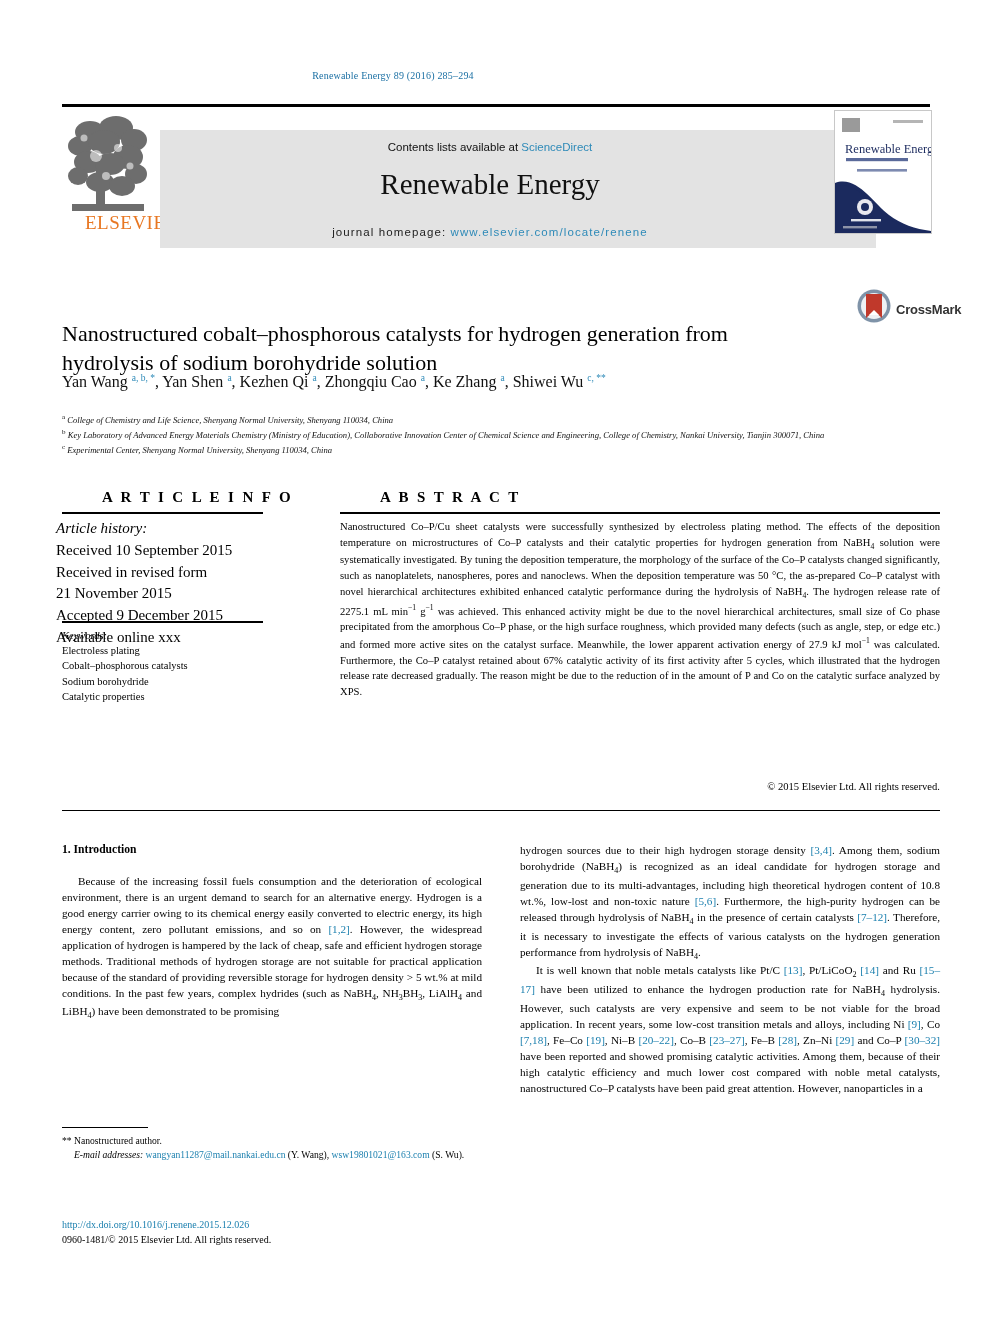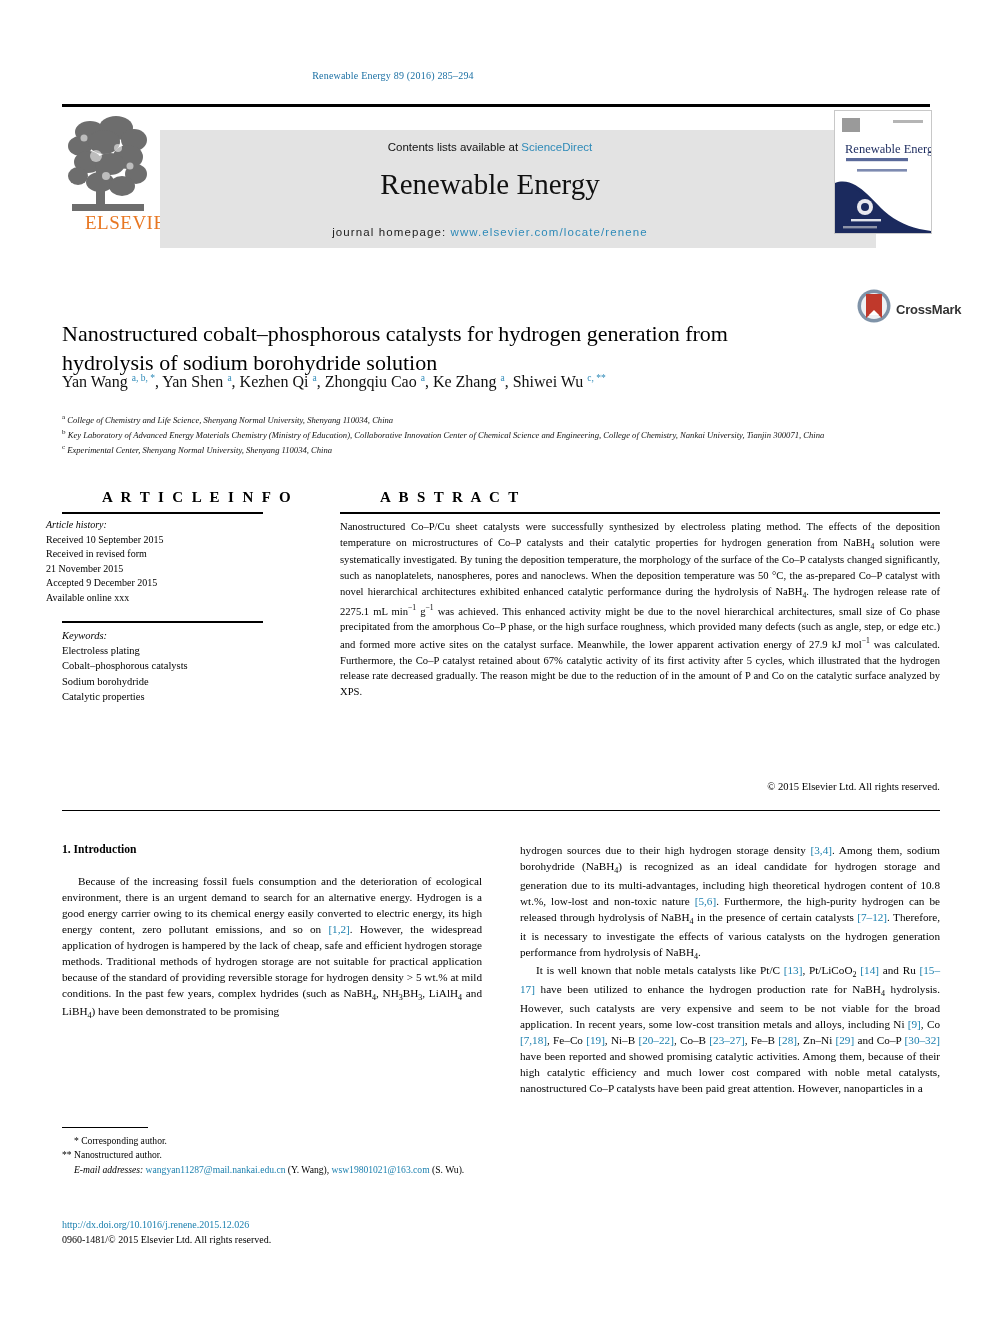--- a/index.html
+++ b/index.html
@@ -166,22 +166,22 @@
   .rule-info2 {
     position: absolute; left: 62px; top: 621px;
     width: 201px; height: 1.6px; background: #000;
   }
   .rule-bottom {
     position: absolute; left: 62px; top: 810px;
     width: 878px; height: 1px; background: #000;
   }
 
   .history {
-    position: absolute; left: 46px; top: 518px; width: 215px;
-    font-size: 10px; line-height: 1.45;
+    position: absolute; left: 56px; top: 518px; width: 215px;
+    font-size: 15px; line-height: 1.45;
   }
   .history .lbl { font-style: italic; }
   .keywords {
     position: absolute; left: 62px; top: 628px; width: 215px;
     font-size: 10.5px; line-height: 1.45;
   }
   .keywords .lbl { font-style: italic; }
 
   .abstract {
     position: absolute; left: 340px; top: 519px; width: 600px;
@@ -353,21 +353,20 @@
     <p id="p-left">Because of the increasing fossil fuels consumption and the deterioration of ecological environment, there is an urgent demand to search for an alternative energy. Hydrogen is a good energy carrier owing to its chemical energy easily converted to electric energy, its high energy content, zero pollutant emissions, and so on <span class="ref">[1,2]</span>. However, the widespread application of hydrogen is hampered by the lack of cheap, safe and efficient hydrogen storage methods. Traditional methods of hydrogen storage are not suitable for practical application because of the standard of providing reversible storage for hydrogen density &gt; 5 wt.% at mild conditions. In the past few years, complex hydrides (such as NaBH<sub>4</sub>, NH<sub>3</sub>BH<sub>3</sub>, LiAlH<sub>4</sub> and LiBH<sub>4</sub>) have been demonstrated to be promising</p>
   </div>
 
   <div class="col" id="col-right">
     <p id="p-right-1" style="text-indent:0">hydrogen sources due to their high hydrogen storage density <span class="ref">[3,4]</span>. Among them, sodium borohydride (NaBH<sub>4</sub>) is recognized as an ideal candidate for hydrogen storage and generation due to its multi-advantages, including high theoretical hydrogen content of 10.8 wt.%, low-lost and non-toxic nature <span class="ref">[5,6]</span>. Furthermore, the high-purity hydrogen can be released through hydrolysis of NaBH<sub>4</sub> in the presence of certain catalysts <span class="ref">[7–12]</span>. Therefore, it is necessary to investigate the effects of various catalysts on the hydrogen generation performance from hydrolysis of NaBH<sub>4</sub>.</p>
     <p id="p-right-2">It is well known that noble metals catalysts like Pt/C <span class="ref">[13]</span>, Pt/LiCoO<sub>2</sub> <span class="ref">[14]</span> and Ru <span class="ref">[15–17]</span> have been utilized to enhance the hydrogen production rate for NaBH<sub>4</sub> hydrolysis. However, such catalysts are very expensive and seem to be not viable for the broad application. In recent years, some low-cost transition metals and alloys, including Ni <span class="ref">[9]</span>, Co <span class="ref">[7,18]</span>, Fe–Co <span class="ref">[19]</span>, Ni–B <span class="ref">[20–22]</span>, Co–B <span class="ref">[23–27]</span>, Fe–B <span class="ref">[28]</span>, Zn–Ni <span class="ref">[29]</span> and Co–P <span class="ref">[30–32]</span> have been reported and showed promising catalytic activities. Among them, because of their high catalytic efficiency and much lower cost compared with noble metal catalysts, nanostructured Co–P catalysts have been paid great attention. However, nanoparticles in a</p>
   </div>
 
   <div class="footrule"></div>
   <div class="footnotes">
-    <div class="fn">* Corresponding author.</div>
     <div>** Nanostructured author.</div>
     <div>
       <span class="em" style="margin-left:12px">E-mail addresses:</span>
       <a href="#">wangyan11287@mail.nankai.edu.cn</a>
       <span>(Y. Wang),</span>
       <a href="#">wsw19801021@163.com</a>
       <span>(S. Wu).</span>
     </div>
   </div>
 

